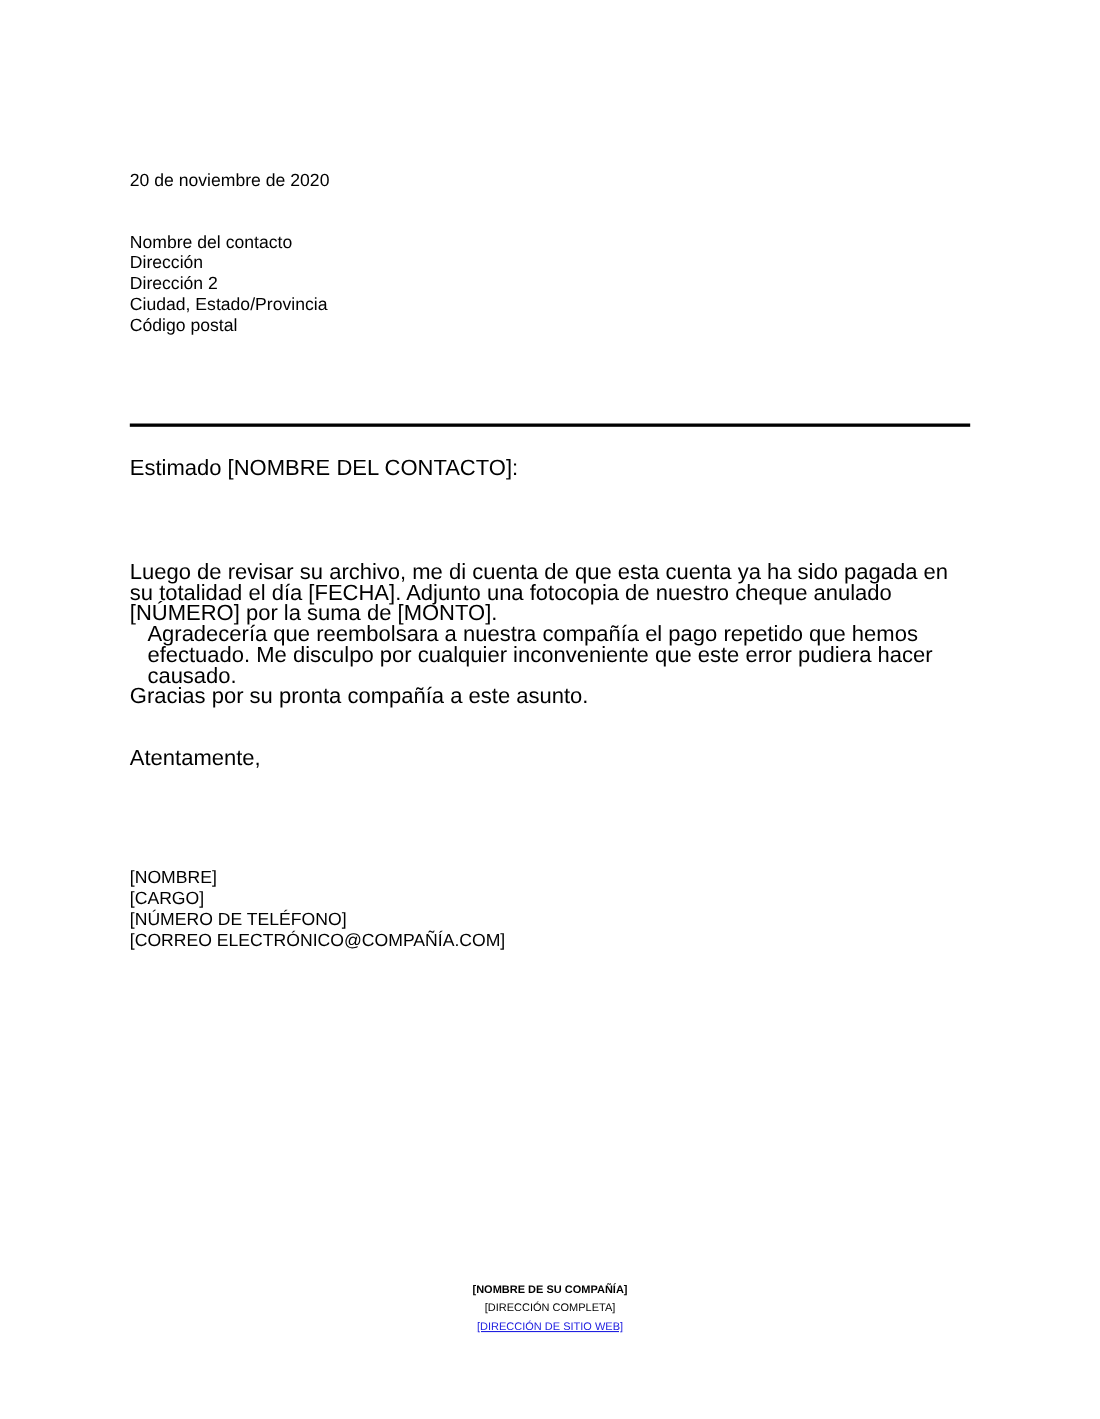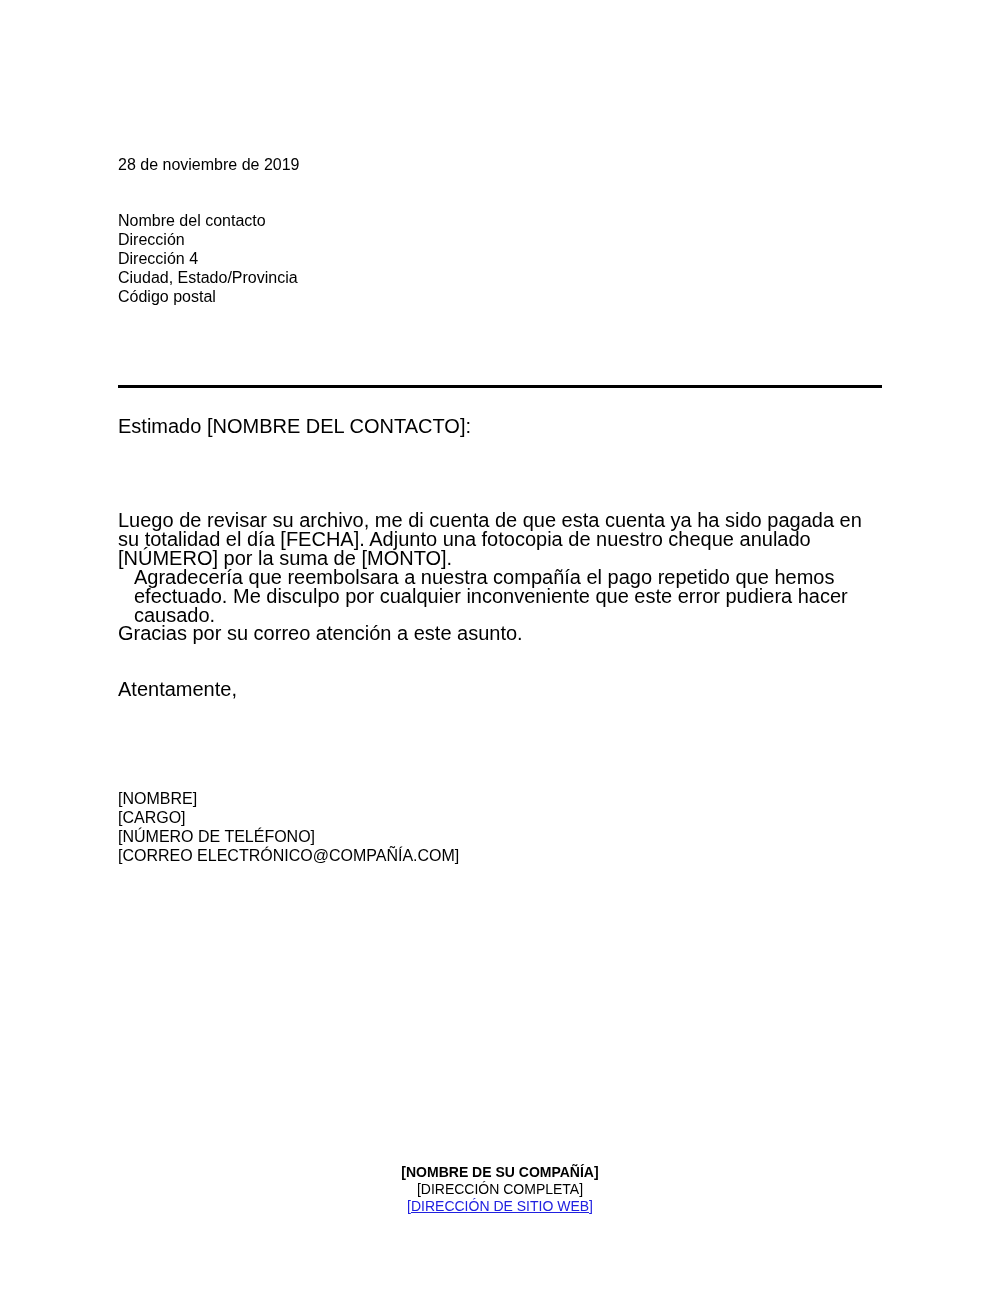--- a/index.html
+++ b/index.html
@@ -12,47 +12,47 @@
     .line { display: block; height: 19px; }
     .subject {
       position: absolute; left: 118px; top: 361px; font-size: 16px; font-weight: bold; line-height: 19px;
     }
     .rule {
       position: absolute; left: 118px; top: 385px; width: 764px; height: 3px; background: #000;
     }
     .para { position: absolute; left: 118px; width: 770px; font-size: 20px; line-height: 19px; }
     .footer {
       position: absolute; left: 0; width: 1000px; top: 1164px; text-align: center;
-      font-size: 14px; line-height: 17px;
+      font-size: 10px; line-height: 17px;
     }
     .footer .bold { font-weight: bold; }
     .footer a { color: #1a0dab; color: #2020e0; text-decoration: underline; }
   </style>
 </head>
 <body>
 
 <div class="page">
 
-  <div class="abs" style="top:155px;">28 de noviembre de 2019</div>
+  <div class="abs" style="top:155px;">20 de noviembre de 2020</div>
 
   <div class="abs" style="top:211px;">
     <span class="line">Nombre del contacto</span>
     <span class="line">Dirección</span>
-    <span class="line">Dirección 4</span>
+    <span class="line">Dirección 2</span>
     <span class="line">Ciudad, Estado/Provincia</span>
     <span class="line">Código postal</span>
   </div>
 
   <div class="rule"></div>
 
   <div class="para" style="top:417px;">Estimado [NOMBRE DEL CONTACTO]:</div>
 
   <div class="para" style="top:511px;">Luego de revisar su archivo, me di cuenta de que esta cuenta ya ha sido pagada en su totalidad el día [FECHA]. Adjunto una fotocopia de nuestro cheque anulado [NÚMERO] por la suma de [MONTO].</div>
   <div class="para" style="top:568px;margin-left:16px;">Agradecería que reembolsara a nuestra compañía el pago repetido que hemos efectuado. Me disculpo por cualquier inconveniente que este error pudiera hacer causado.</div>
-  <div class="para" style="top:624px;">Gracias por su correo atención a este asunto.</div>
+  <div class="para" style="top:624px;">Gracias por su pronta compañía a este asunto.</div>
 
   <div class="para" style="top:680px;">Atentamente,</div>
 
   <div class="abs" style="top:789px;">
     <span class="line">[NOMBRE]</span>
     <span class="line">[CARGO]</span>
     <span class="line">[NÚMERO DE TELÉFONO]</span>
     <span class="line">[CORREO ELECTRÓNICO@COMPAÑÍA.COM]</span>
   </div>
 

